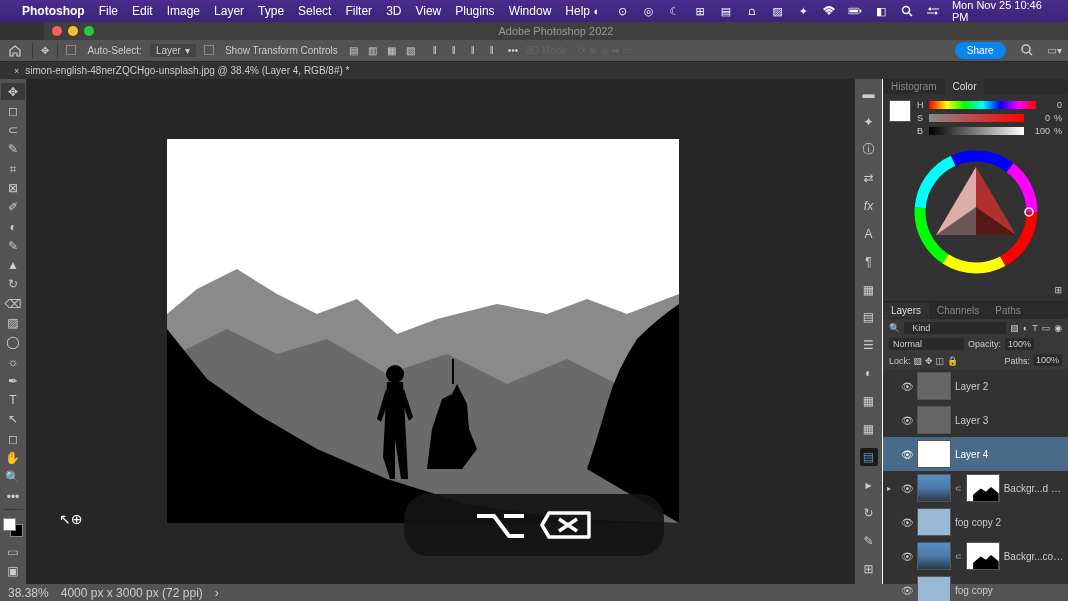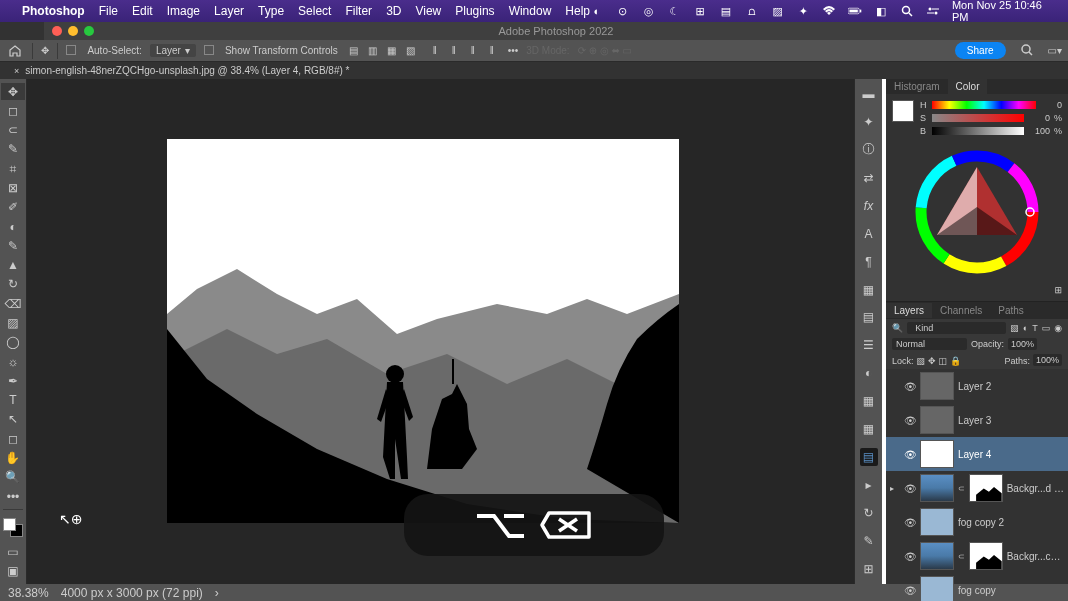--- a/index.html
+++ b/index.html
@@ -53,21 +53,21 @@
     .canvas-area { flex: 1; background: #262626; position: relative; overflow: hidden; }
     .canvas { position: absolute; top: 60px; left: 140px; width: 512px; height: 384px; background: #fff; }
     .canvas svg { width: 100%; height: 100%; }
     
     
     .right-strip { width: 28px; background: #535353; display: flex; flex-direction: column; padding: 6px 0; gap: 10px; border-left: 1px solid #2a2a2a; }
     .right-strip .strip-icon { width: 18px; height: 18px; margin: 0 auto; display: flex; align-items: center; justify-content: center; font-size: 12px; }
     .right-strip .strip-active { background: #1a1a1a; border-radius: 2px; }
     
     
-    .panels { width: 186px; background: #323232; display: flex; flex-direction: column; border-left: 4px solid #ffffff; }
+    .panels { width: 186px; background: #323232; display: flex; flex-direction: column; border-left: 1px solid #ffffff; }
     .panel-tabs { height: 18px; display: flex; align-items: center; font-size: 10px; background: #2a2a2a; }
     .panel-tab { padding: 2px 8px; color: #888; }
     .panel-tab.active { color: #ddd; background: #323232; }
     
     
     .color-panel { padding: 6px; font-size: 9px; }
     .color-swatch-lg { width: 22px; height: 22px; background: #fff; border: 1px solid #555; float: left; margin-right: 6px; }
     .color-slider-row { display: flex; align-items: center; gap: 4px; margin-bottom: 3px; }
     .color-slider-row .label { width: 8px; }
     .color-slider { flex: 1; height: 8px; position: relative; }

